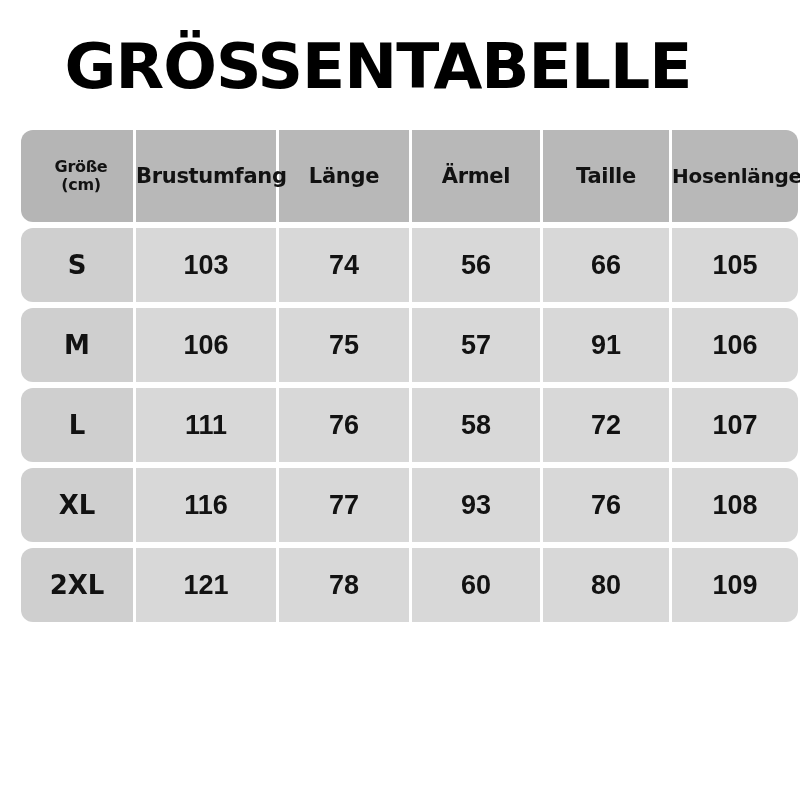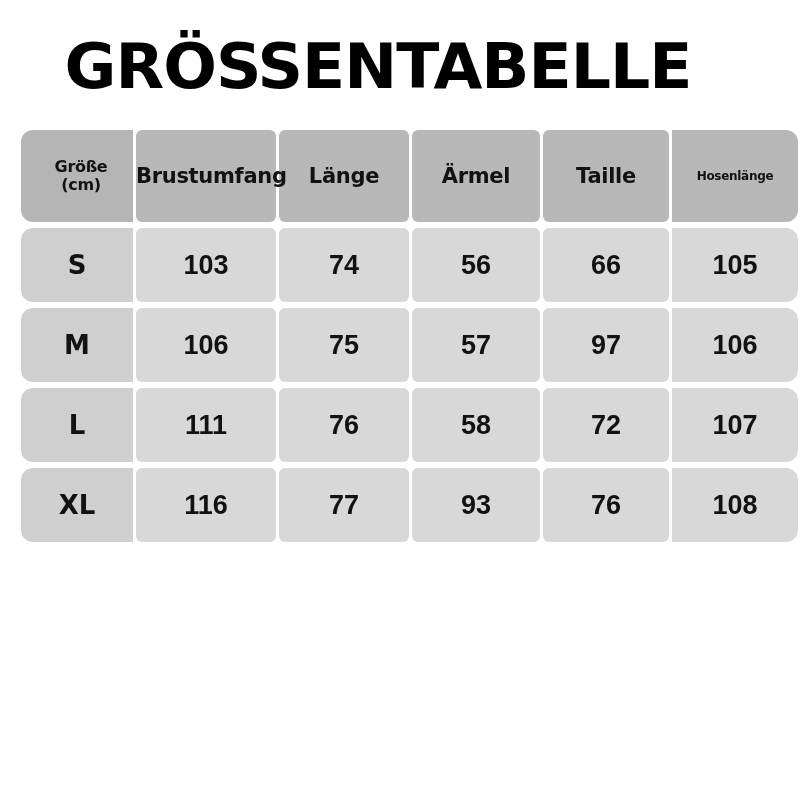--- a/index.html
+++ b/index.html
@@ -38,41 +38,40 @@
     margin: 16px auto 0 auto;
     border-collapse: separate;
     border-spacing: 3px 6px;
     table-layout: fixed;
   }
   .table td, .table th {
     padding: 0;
     text-align: center;
     vertical-align: middle;
     color: #121212;
-    border-radius: 6px;
   }
   
   .hdr-cell {
     background: #b8b8b8;
     height: 92px;
     font-family: "DejaVu Sans", sans-serif;
     font-weight: bold;
     font-size: 21px;
     letter-spacing: -0.3px;
   }
   .hdr-cell.first {
     background: #b5b5b5;
     border-radius: 12px 0 0 12px;
     font-size: 16px;
     line-height: 1.15;
     padding-left: 8px;
   }
   .hdr-cell.last {
     border-radius: 0 12px 12px 0;
-    font-size: 12px;
+    font-size: 20px;
   }
   
   .row-cell {
     background: #d8d8d8;
     height: 74px;
     font-size: 27px;
     font-family: "Liberation Sans", sans-serif;
     font-weight: bold;
   }
   .row-cell.size {
@@ -125,35 +124,43 @@
         <td class="row-cell">74</td>
         <td class="row-cell">56</td>
         <td class="row-cell">66</td>
         <td class="row-cell last">105</td>
       </tr>
       <tr>
         <td class="row-cell size">M</td>
         <td class="row-cell">106</td>
         <td class="row-cell">75</td>
         <td class="row-cell">57</td>
-        <td class="row-cell">97</td>
+        <td class="row-cell">91</td>
         <td class="row-cell last">106</td>
       </tr>
       <tr>
         <td class="row-cell size">L</td>
         <td class="row-cell">111</td>
         <td class="row-cell">76</td>
         <td class="row-cell">58</td>
         <td class="row-cell">72</td>
         <td class="row-cell last">107</td>
       </tr>
       <tr>
         <td class="row-cell size">XL</td>
         <td class="row-cell">116</td>
         <td class="row-cell">77</td>
         <td class="row-cell">93</td>
         <td class="row-cell">76</td>
         <td class="row-cell last">108</td>
       </tr>
+      <tr>
+        <td class="row-cell size">2XL</td>
+        <td class="row-cell">121</td>
+        <td class="row-cell">78</td>
+        <td class="row-cell">60</td>
+        <td class="row-cell">80</td>
+        <td class="row-cell last">109</td>
+      </tr>
     </tbody>
   </table>
 
 </div>
 
 </body></html>

